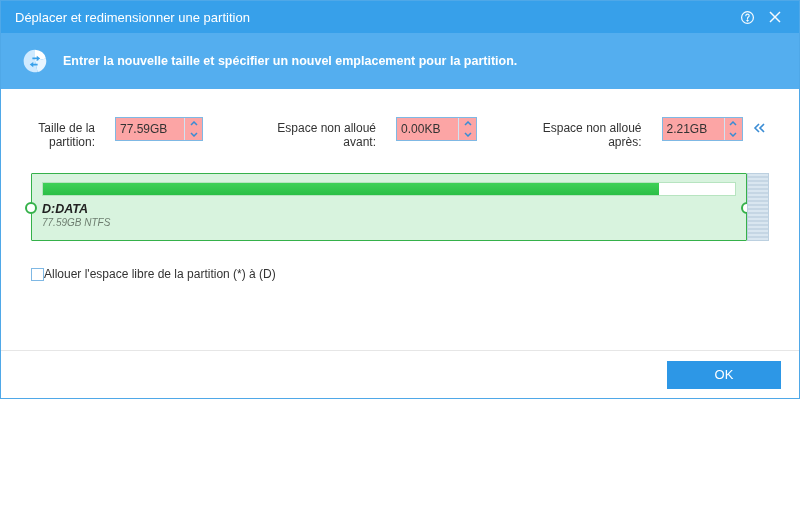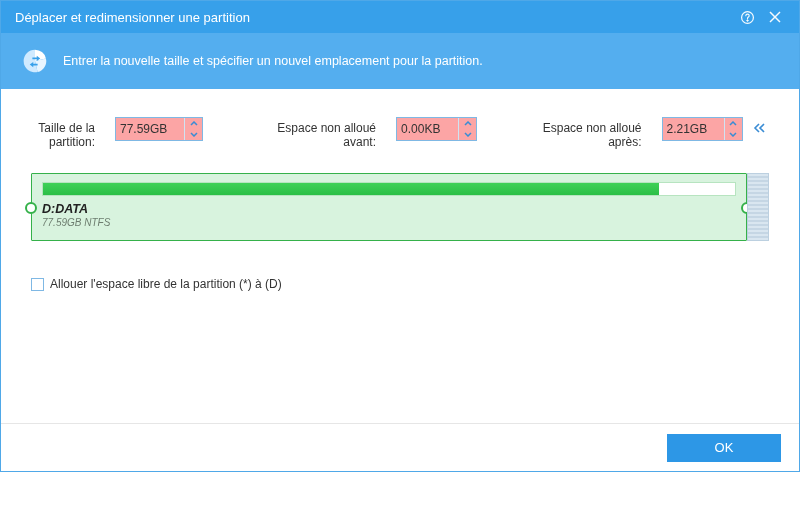--- a/index.html
+++ b/index.html
@@ -1,24 +1,24 @@
 <!DOCTYPE html>
 <html><head>
 <meta charset="utf-8">
 <style>
   * { box-sizing: border-box; }
   html, body { margin:0; padding:0; font-family: "Segoe UI", Arial, sans-serif; font-size:12px; color:#333; }
-  .window { width:800px; height:472px; border:1px solid #4fa8e8; background:#fff; display:flex; flex-direction:column; }
+  .window { width:800px; height:399px; border:1px solid #4fa8e8; background:#fff; display:flex; flex-direction:column; }
   .titlebar { height:32px; background:#37a0ea; color:#fff; display:flex; align-items:center; padding:0 10px 0 14px; font-size:13px; }
   .titlebar .title { flex:1; }
   .titlebar .tb-btn { width:28px; height:28px; display:flex; align-items:center; justify-content:center; cursor:pointer; opacity:0.95; }
   .titlebar .tb-btn svg { stroke:#fff; }
   .banner { background:#54aeef; color:#fff; display:flex; align-items:center; padding:14px 20px; gap:14px; }
   .banner .logo { width:28px; height:28px; }
-  .banner-text { font-size:12.5px; }
+  .banner-text { font-size:12.5px;font-weight:bold; }
   .content { flex:1; padding:28px 30px 10px 30px; position:relative; }
   .row-inputs { display:flex; align-items:flex-start; gap:6px; }
   .field { display:flex; align-items:flex-start; gap:20px; }
   .field-label { text-align:right; color:#333; line-height:14px; padding-top:4px; }
   .numbox { position:relative; width:88px; height:24px; border:1px solid #7fb8e4; background:#fca5a5; display:flex; align-items:center; }
   .numbox input { border:none; width:62px; height:100%; padding:0 4px; font-size:12px; color:#333; outline:none; background:transparent; }
   .spin { position:absolute; right:0; top:0; width:18px; height:100%; border-left:1px solid #cfe3f3; display:flex; flex-direction:column; }
   .spin-btn { flex:1; display:flex; align-items:center; justify-content:center; cursor:pointer; }
   .spin-btn svg polyline { stroke:#3a8cd4; stroke-width:1.5; fill:none; }
   .collapse-btn { margin-left:auto; width:22px; height:22px; display:flex; align-items:center; justify-content:center; cursor:pointer; color:#3a8cd4; font-size:14px; }
@@ -27,21 +27,21 @@
   .usage-bar { height:14px; width:100%; border:1px solid #b7e4c0; background:#fff; position:relative; overflow:hidden; }
   .usage-fill { position:absolute; left:0; top:0; bottom:0; background:linear-gradient(#3ed157,#2bbf46); width:89%; }
   .plabel { margin-top:6px;font-style:italic; }
   .plabel .pname { font-weight:bold; color:#222; font-size:12.5px; }
   .plabel .psub { color:#6d7d6f; font-size:10px; margin-top:1px; }
   .handle { position:absolute; width:12px; height:12px; border:2px solid #35b14a; background:#fff; border-radius:50%; top:28px; }
   .handle.left { left:-7px; }
   .handle.right { right:-7px; }
   .unalloc { position:absolute; right:0; top:0; width:3%; height:68px; background:repeating-linear-gradient(0deg,#d9e6f0,#d9e6f0 2px,#c5d6e4 2px,#c5d6e4 4px); border:1px solid #bcd0e0; }
   .slider-wrap { position:relative; }
-  .checkbox-row { margin-top:36px; display:flex; align-items:center; gap:6px; }
+  .checkbox-row { margin-top:26px; display:flex; align-items:center; }
   .chk { width:13px; height:13px; border:1px solid #7fb8e4; background:#fff; display:inline-block; cursor:pointer; }
   .footer { height:48px; border-top:1px solid #e6e6e6; display:flex; align-items:center; justify-content:flex-end; padding:12px 18px; }
   .ok-btn { background:#2d97e6; color:#fff; border:none; width:114px; height:28px; font-size:13px; cursor:pointer; }
 </style>
 </head>
 <body>
 
 <div class="window">
 
   <div class="titlebar">

